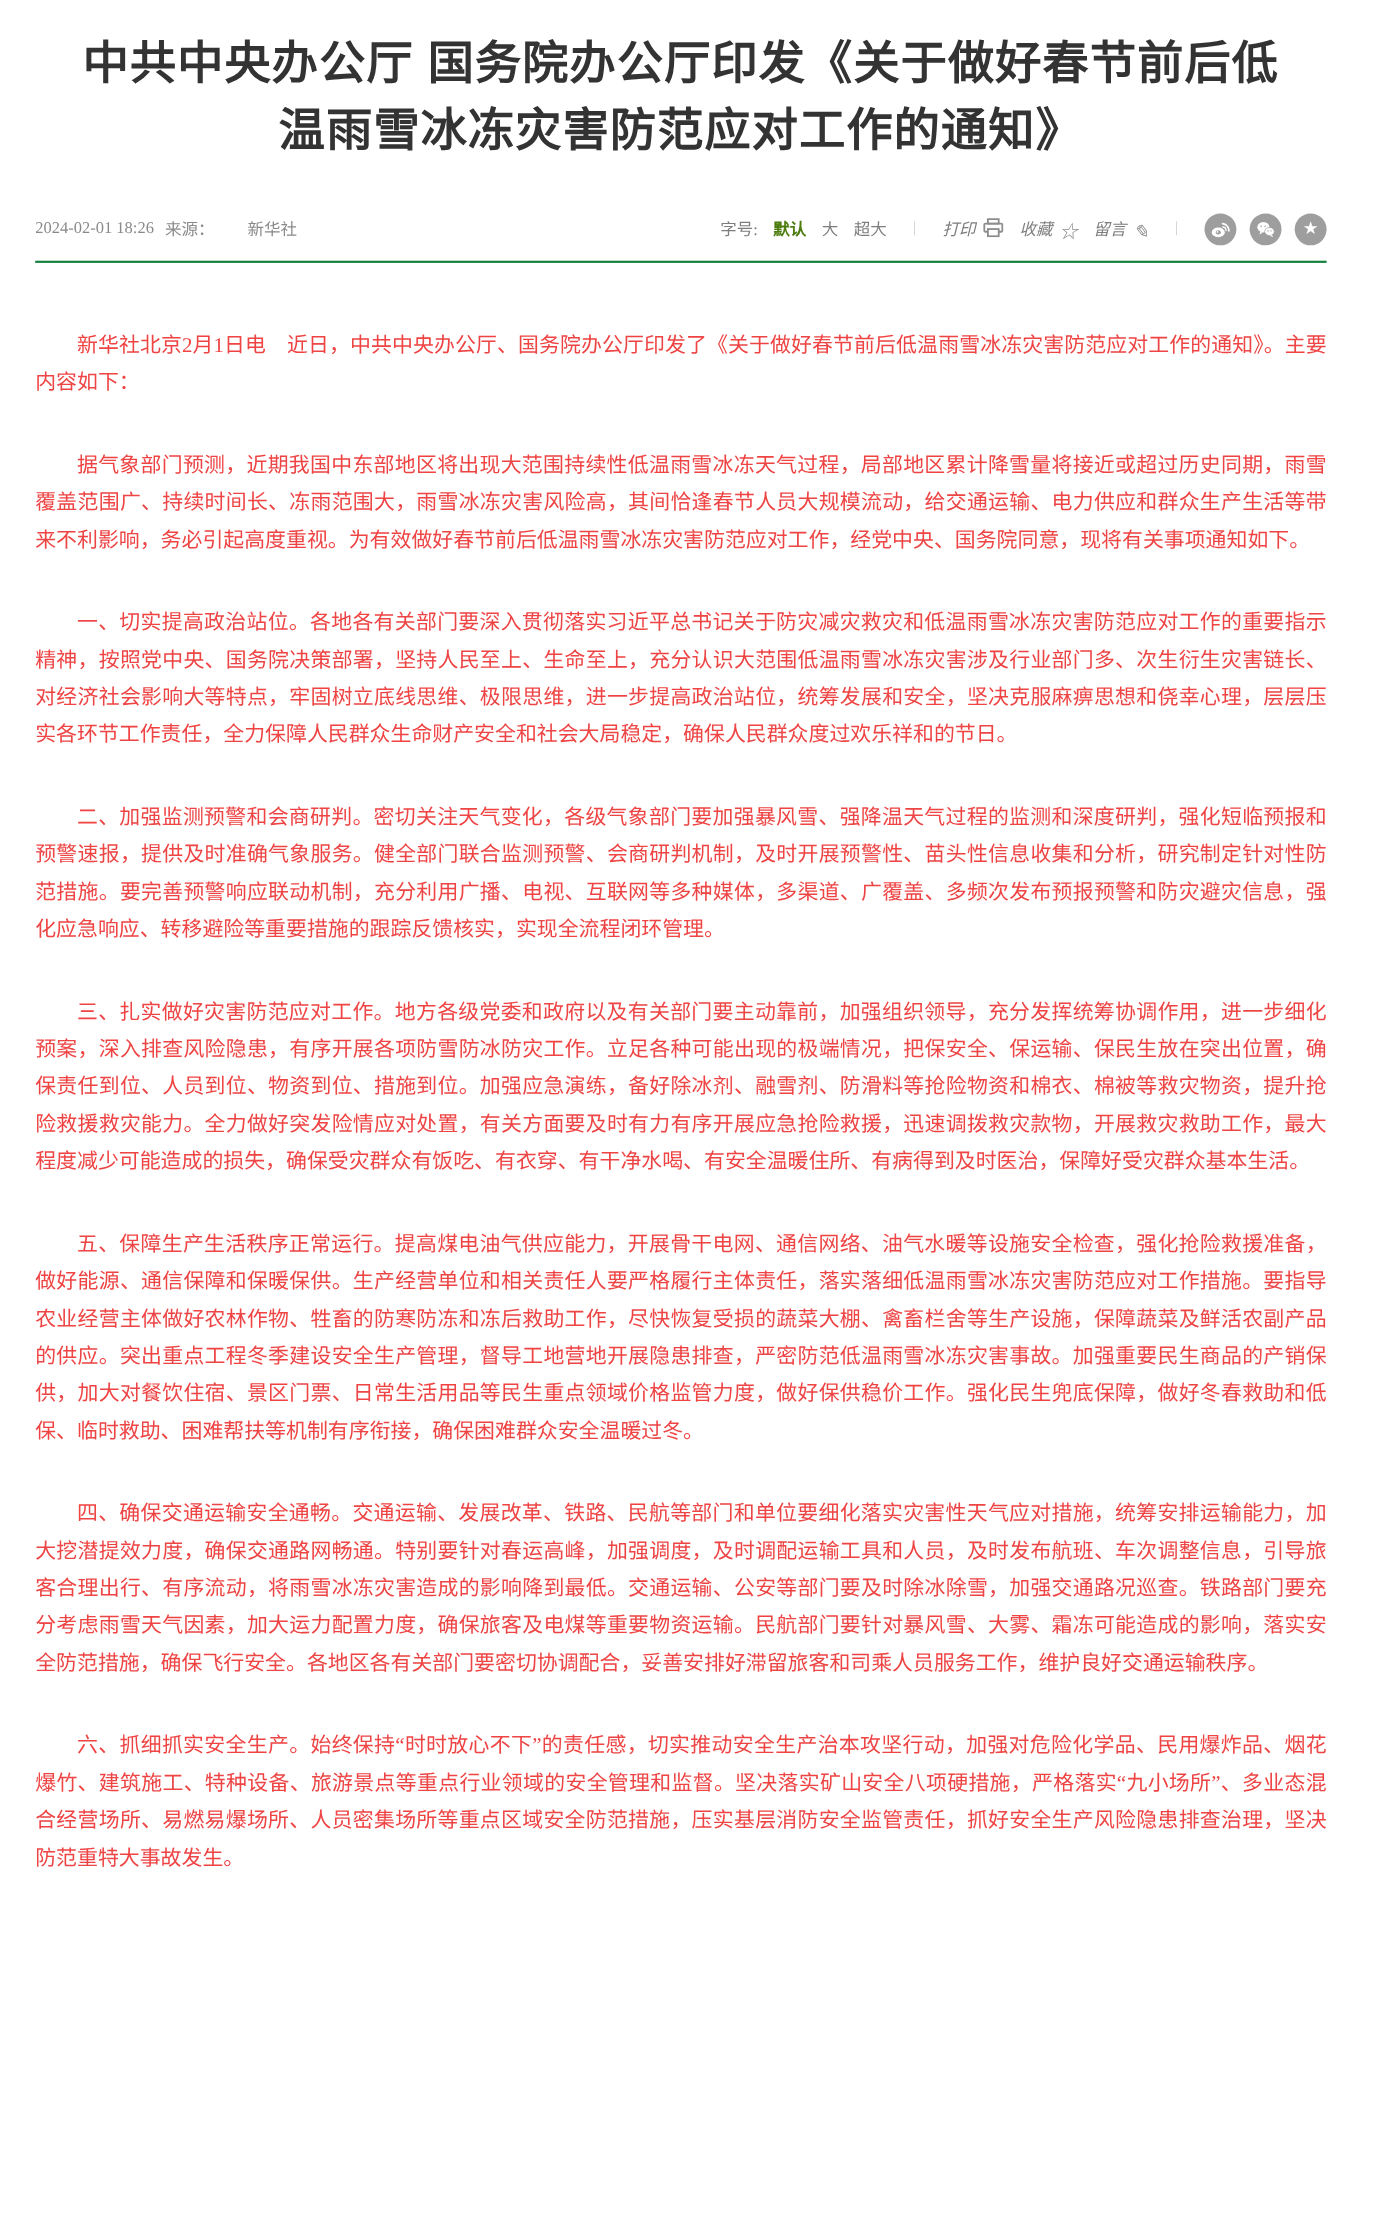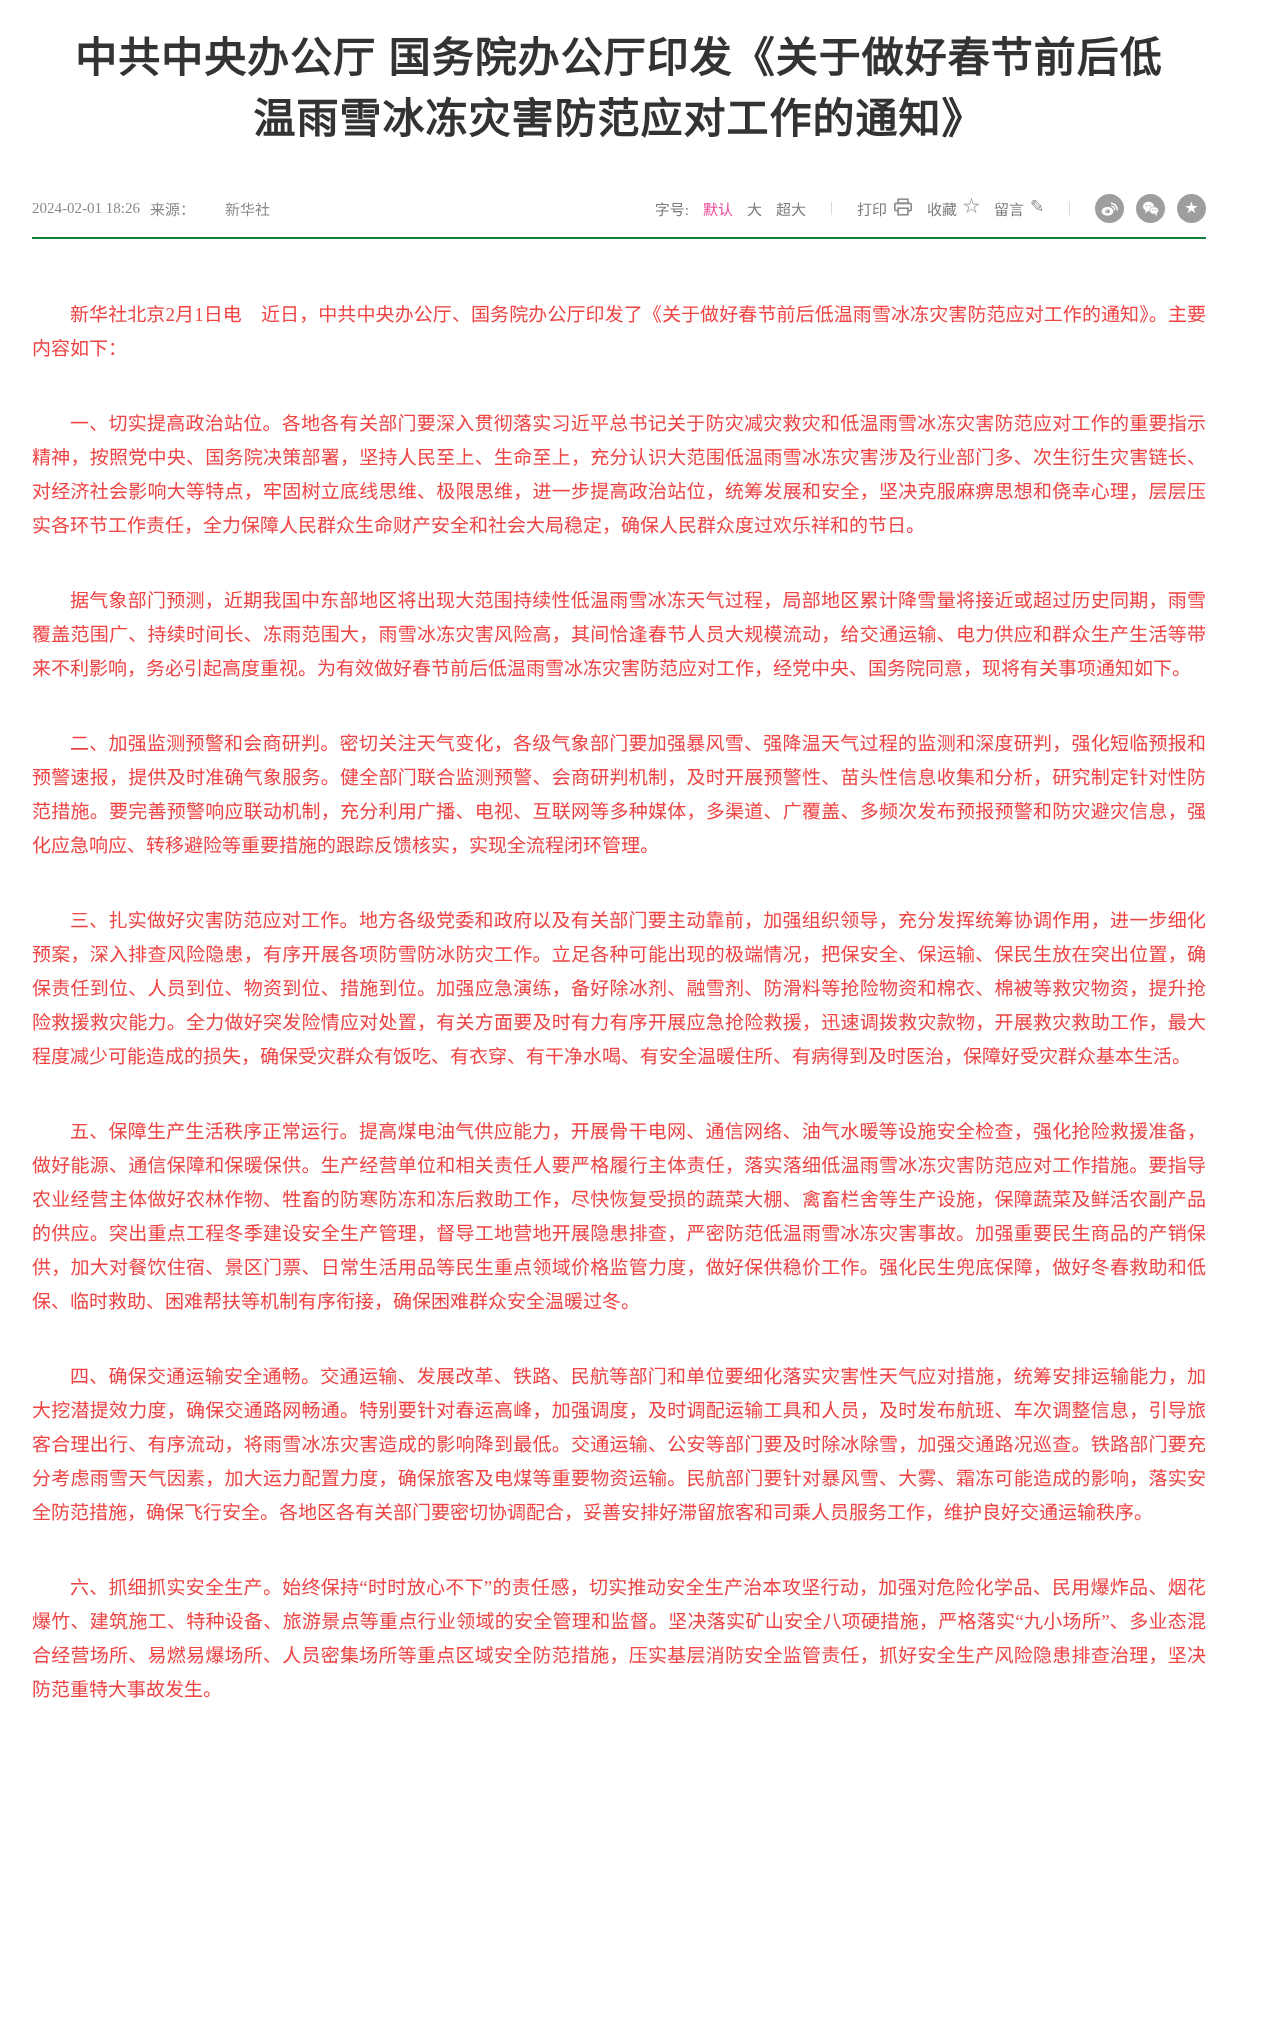--- a/index.html
+++ b/index.html
@@ -29,25 +29,25 @@
     display: flex;
     align-items: center;
     justify-content: space-between;
     font-size: 15px;
     color: #8a8a8a;
   }
   .meta-left { display: flex; align-items: center; gap: 10px; white-space: nowrap; }
   .meta-left .src-link { color: #8a8a8a; text-decoration: none; cursor: pointer; margin-left: 20px; }
   .meta-right { display: flex; align-items: center; gap: 14px; white-space: nowrap; color: #7d7d7d; }
   .meta-right .size-opt { cursor: pointer; color: #7d7d7d; text-decoration: none; }
-  .meta-right .size-opt.active { color: #ec4899; font-weight: 400; }
+  .meta-right .size-opt.active { color: #4d7c0f; font-weight: 700; }
   .sep { color: #cccccc; padding: 0 10px; font-size: 14px; }
   .tool-btn {
-    display: inline-flex; align-items: flex-start; gap: 6px;
-    cursor: pointer; color: #7d7d7d; text-decoration: none;
+    display: inline-flex; align-items: flex-end; gap: 6px;
+    cursor: pointer; color: #7d7d7d; text-decoration: none; font-style: italic;
   }
   .tool-glyph { font-size: 17px; color: #8d8d8d; line-height: 1; }
   .printer-svg { width: 20px; height: 18px; display: inline-block; }
   .share-group { display: inline-flex; align-items: center; gap: 12px; }
   .share-circle {
     width: 29px; height: 29px; border-radius: 50%;
     background: #9e9e9e; color: #ffffff;
     display: inline-flex; align-items: center; justify-content: center;
     cursor: pointer; overflow: hidden;
   }
@@ -134,22 +134,22 @@
           <span class="share-circle">
             <span class="star-glyph">★</span>
           </span>
         </span>
       </div>
     </div>
   </header>
 
   <main class="article-body">
     <p>新华社北京2月1日电　近日，中共中央办公厅、国务院办公厅印发了《关于做好春节前后低温雨雪冰冻灾害防范应对工作的通知》。主要内容如下：</p>
+    <p>据气象部门预测，近期我国中东部地区将出现大范围持续性低温雨雪冰冻天气过程，局部地区累计降雪量将接近或超过历史同期，雨雪覆盖范围广、持续时间长、冻雨范围大，雨雪冰冻灾害风险高，其间恰逢春节人员大规模流动，给交通运输、电力供应和群众生产生活等带来不利影响，务必引起高度重视。为有效做好春节前后低温雨雪冰冻灾害防范应对工作，经党中央、国务院同意，现将有关事项通知如下。</p>
     <p>一、切实提高政治站位。各地各有关部门要深入贯彻落实习近平总书记关于防灾减灾救灾和低温雨雪冰冻灾害防范应对工作的重要指示精神，按照党中央、国务院决策部署，坚持人民至上、生命至上，充分认识大范围低温雨雪冰冻灾害涉及行业部门多、次生衍生灾害链长、对经济社会影响大等特点，牢固树立底线思维、极限思维，进一步提高政治站位，统筹发展和安全，坚决克服麻痹思想和侥幸心理，层层压实各环节工作责任，全力保障人民群众生命财产安全和社会大局稳定，确保人民群众度过欢乐祥和的节日。</p>
-    <p>据气象部门预测，近期我国中东部地区将出现大范围持续性低温雨雪冰冻天气过程，局部地区累计降雪量将接近或超过历史同期，雨雪覆盖范围广、持续时间长、冻雨范围大，雨雪冰冻灾害风险高，其间恰逢春节人员大规模流动，给交通运输、电力供应和群众生产生活等带来不利影响，务必引起高度重视。为有效做好春节前后低温雨雪冰冻灾害防范应对工作，经党中央、国务院同意，现将有关事项通知如下。</p>
     <p>二、加强监测预警和会商研判。密切关注天气变化，各级气象部门要加强暴风雪、强降温天气过程的监测和深度研判，强化短临预报和预警速报，提供及时准确气象服务。健全部门联合监测预警、会商研判机制，及时开展预警性、苗头性信息收集和分析，研究制定针对性防范措施。要完善预警响应联动机制，充分利用广播、电视、互联网等多种媒体，多渠道、广覆盖、多频次发布预报预警和防灾避灾信息，强化应急响应、转移避险等重要措施的跟踪反馈核实，实现全流程闭环管理。</p>
     <p>三、扎实做好灾害防范应对工作。地方各级党委和政府以及有关部门要主动靠前，加强组织领导，充分发挥统筹协调作用，进一步细化预案，深入排查风险隐患，有序开展各项防雪防冰防灾工作。立足各种可能出现的极端情况，把保安全、保运输、保民生放在突出位置，确保责任到位、人员到位、物资到位、措施到位。加强应急演练，备好除冰剂、融雪剂、防滑料等抢险物资和棉衣、棉被等救灾物资，提升抢险救援救灾能力。全力做好突发险情应对处置，有关方面要及时有力有序开展应急抢险救援，迅速调拨救灾款物，开展救灾救助工作，最大程度减少可能造成的损失，确保受灾群众有饭吃、有衣穿、有干净水喝、有安全温暖住所、有病得到及时医治，保障好受灾群众基本生活。</p>
     <p>五、保障生产生活秩序正常运行。提高煤电油气供应能力，开展骨干电网、通信网络、油气水暖等设施安全检查，强化抢险救援准备，做好能源、通信保障和保暖保供。生产经营单位和相关责任人要严格履行主体责任，落实落细低温雨雪冰冻灾害防范应对工作措施。要指导农业经营主体做好农林作物、牲畜的防寒防冻和冻后救助工作，尽快恢复受损的蔬菜大棚、禽畜栏舍等生产设施，保障蔬菜及鲜活农副产品的供应。突出重点工程冬季建设安全生产管理，督导工地营地开展隐患排查，严密防范低温雨雪冰冻灾害事故。加强重要民生商品的产销保供，加大对餐饮住宿、景区门票、日常生活用品等民生重点领域价格监管力度，做好保供稳价工作。强化民生兜底保障，做好冬春救助和低保、临时救助、困难帮扶等机制有序衔接，确保困难群众安全温暖过冬。</p>
     <p>四、确保交通运输安全通畅。交通运输、发展改革、铁路、民航等部门和单位要细化落实灾害性天气应对措施，统筹安排运输能力，加大挖潜提效力度，确保交通路网畅通。特别要针对春运高峰，加强调度，及时调配运输工具和人员，及时发布航班、车次调整信息，引导旅客合理出行、有序流动，将雨雪冰冻灾害造成的影响降到最低。交通运输、公安等部门要及时除冰除雪，加强交通路况巡查。铁路部门要充分考虑雨雪天气因素，加大运力配置力度，确保旅客及电煤等重要物资运输。民航部门要针对暴风雪、大雾、霜冻可能造成的影响，落实安全防范措施，确保飞行安全。各地区各有关部门要密切协调配合，妥善安排好滞留旅客和司乘人员服务工作，维护良好交通运输秩序。</p>
     <p>六、抓细抓实安全生产。始终保持“时时放心不下”的责任感，切实推动安全生产治本攻坚行动，加强对危险化学品、民用爆炸品、烟花爆竹、建筑施工、特种设备、旅游景点等重点行业领域的安全管理和监督。坚决落实矿山安全八项硬措施，严格落实“九小场所”、多业态混合经营场所、易燃易爆场所、人员密集场所等重点区域安全防范措施，压实基层消防安全监管责任，抓好安全生产风险隐患排查治理，坚决防范重特大事故发生。</p>
   </main>
 
 </div>
 
 </body></html>

